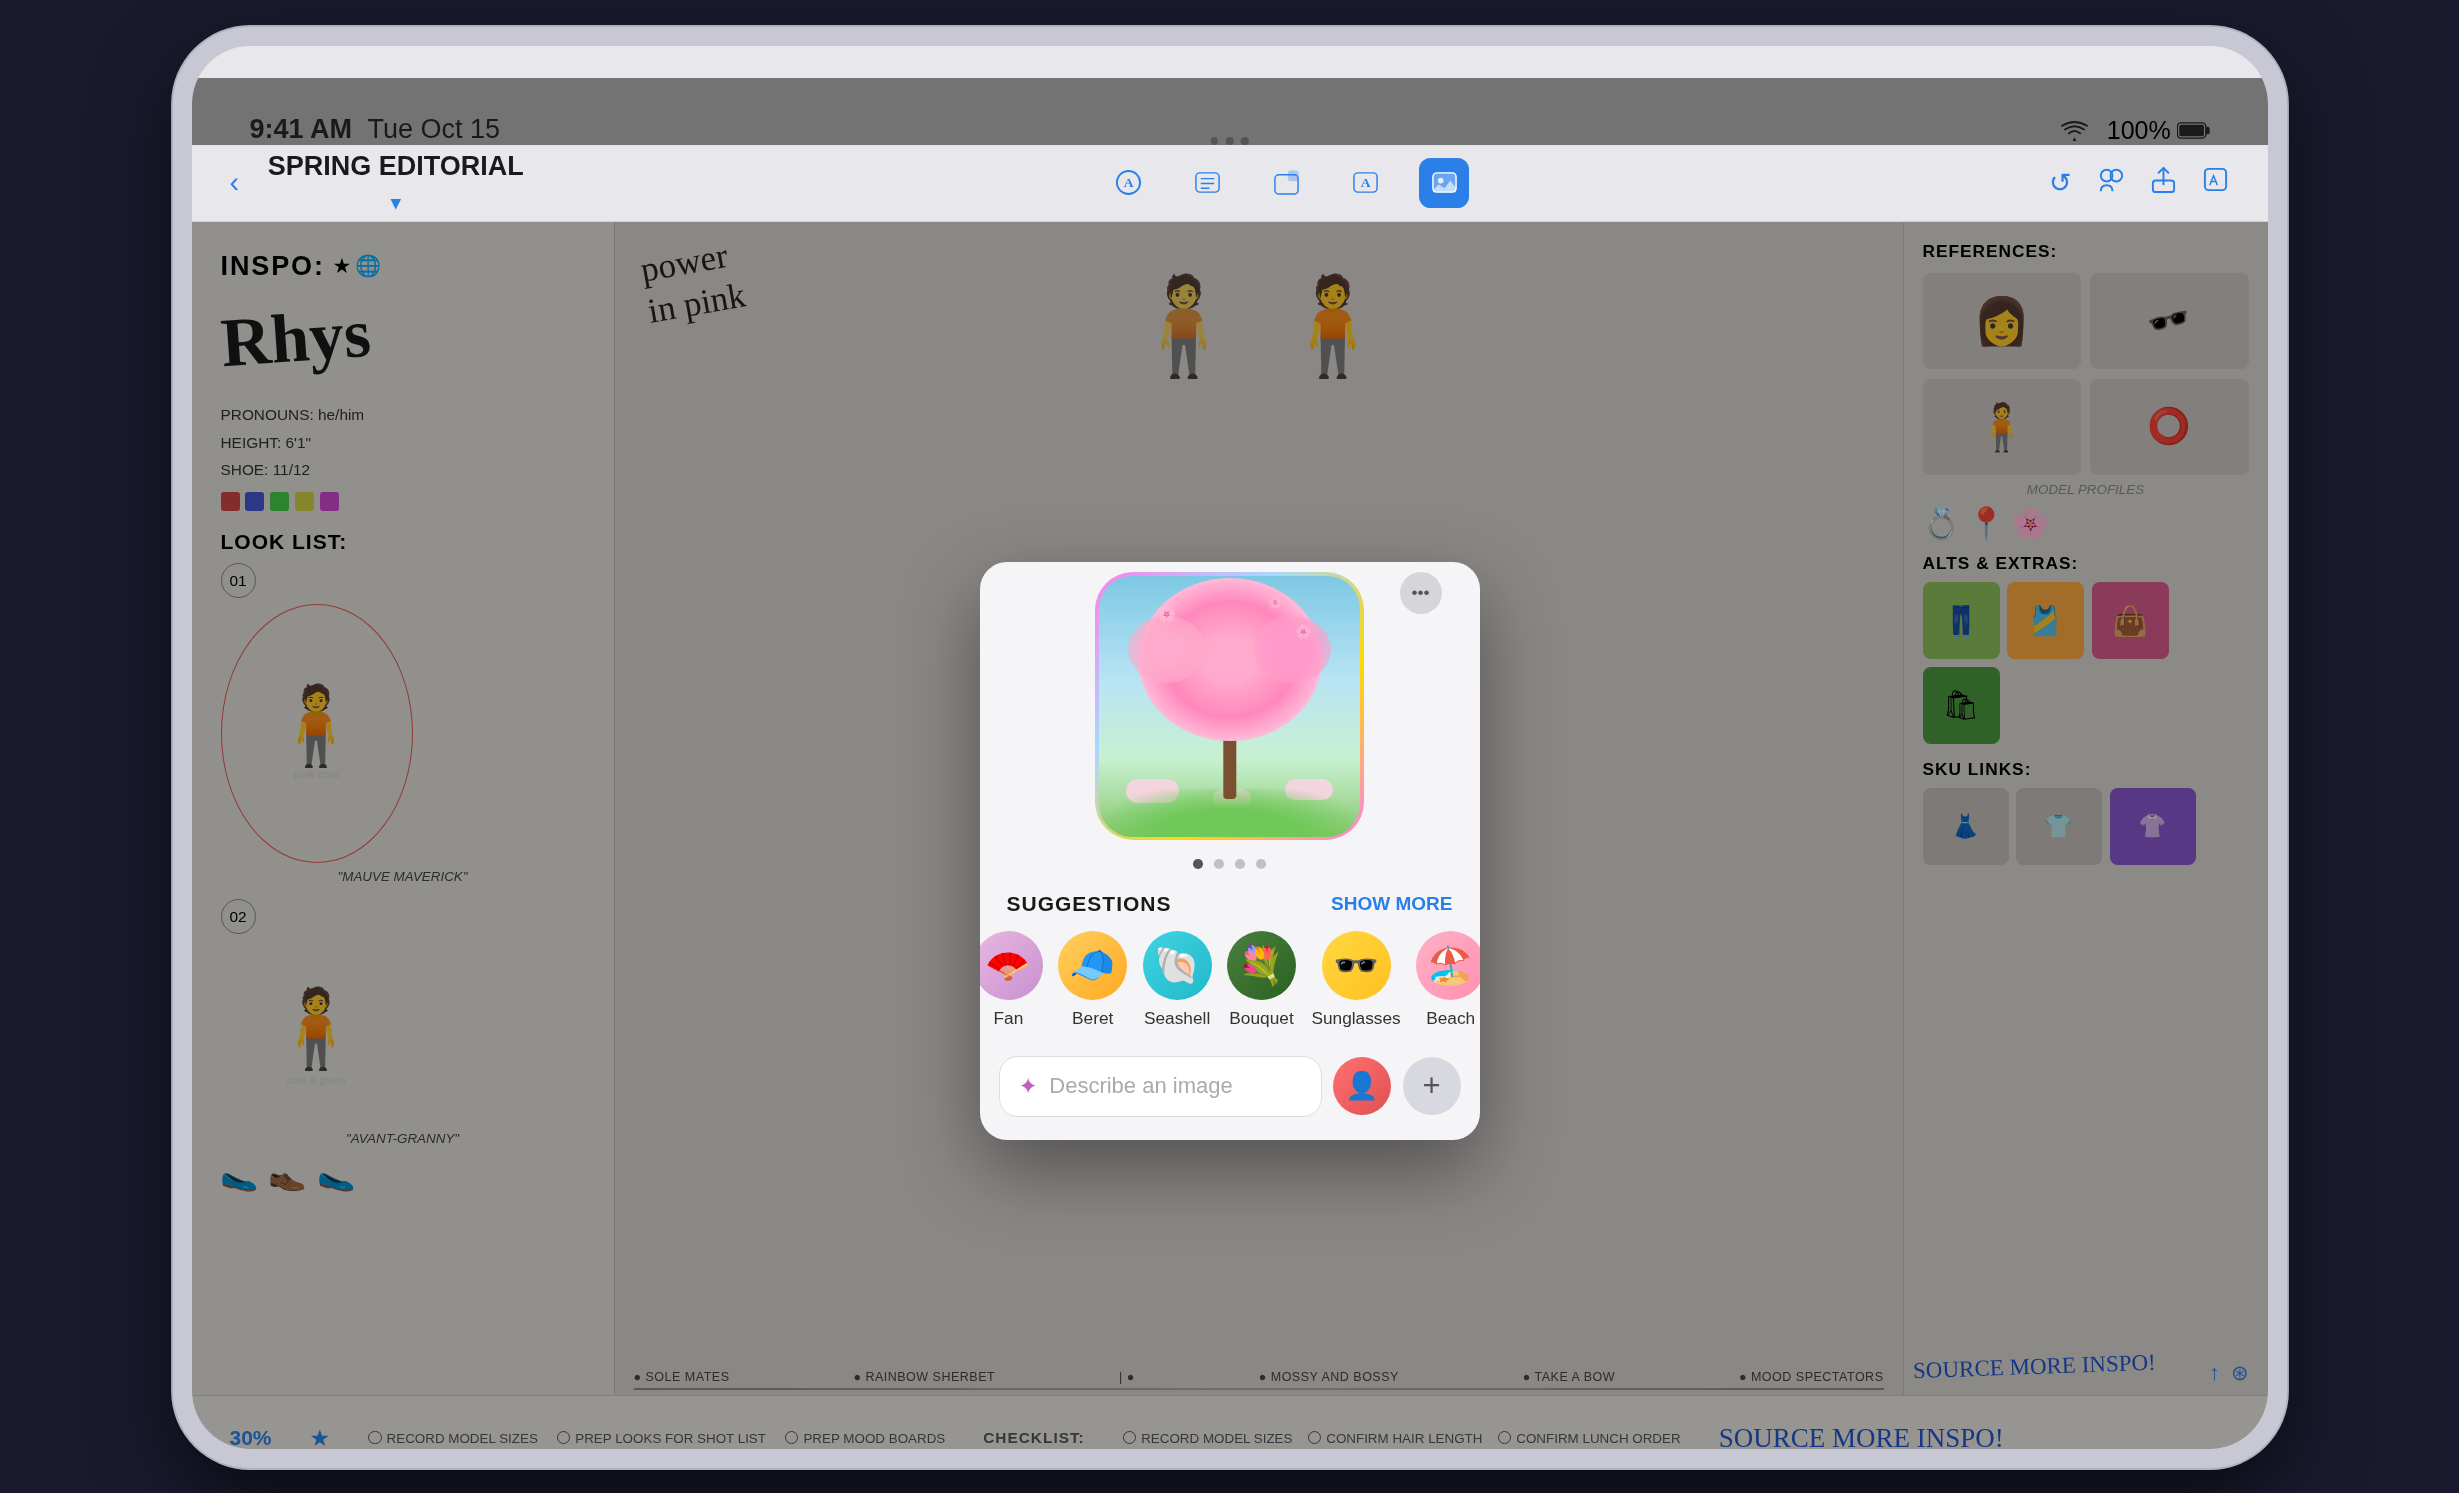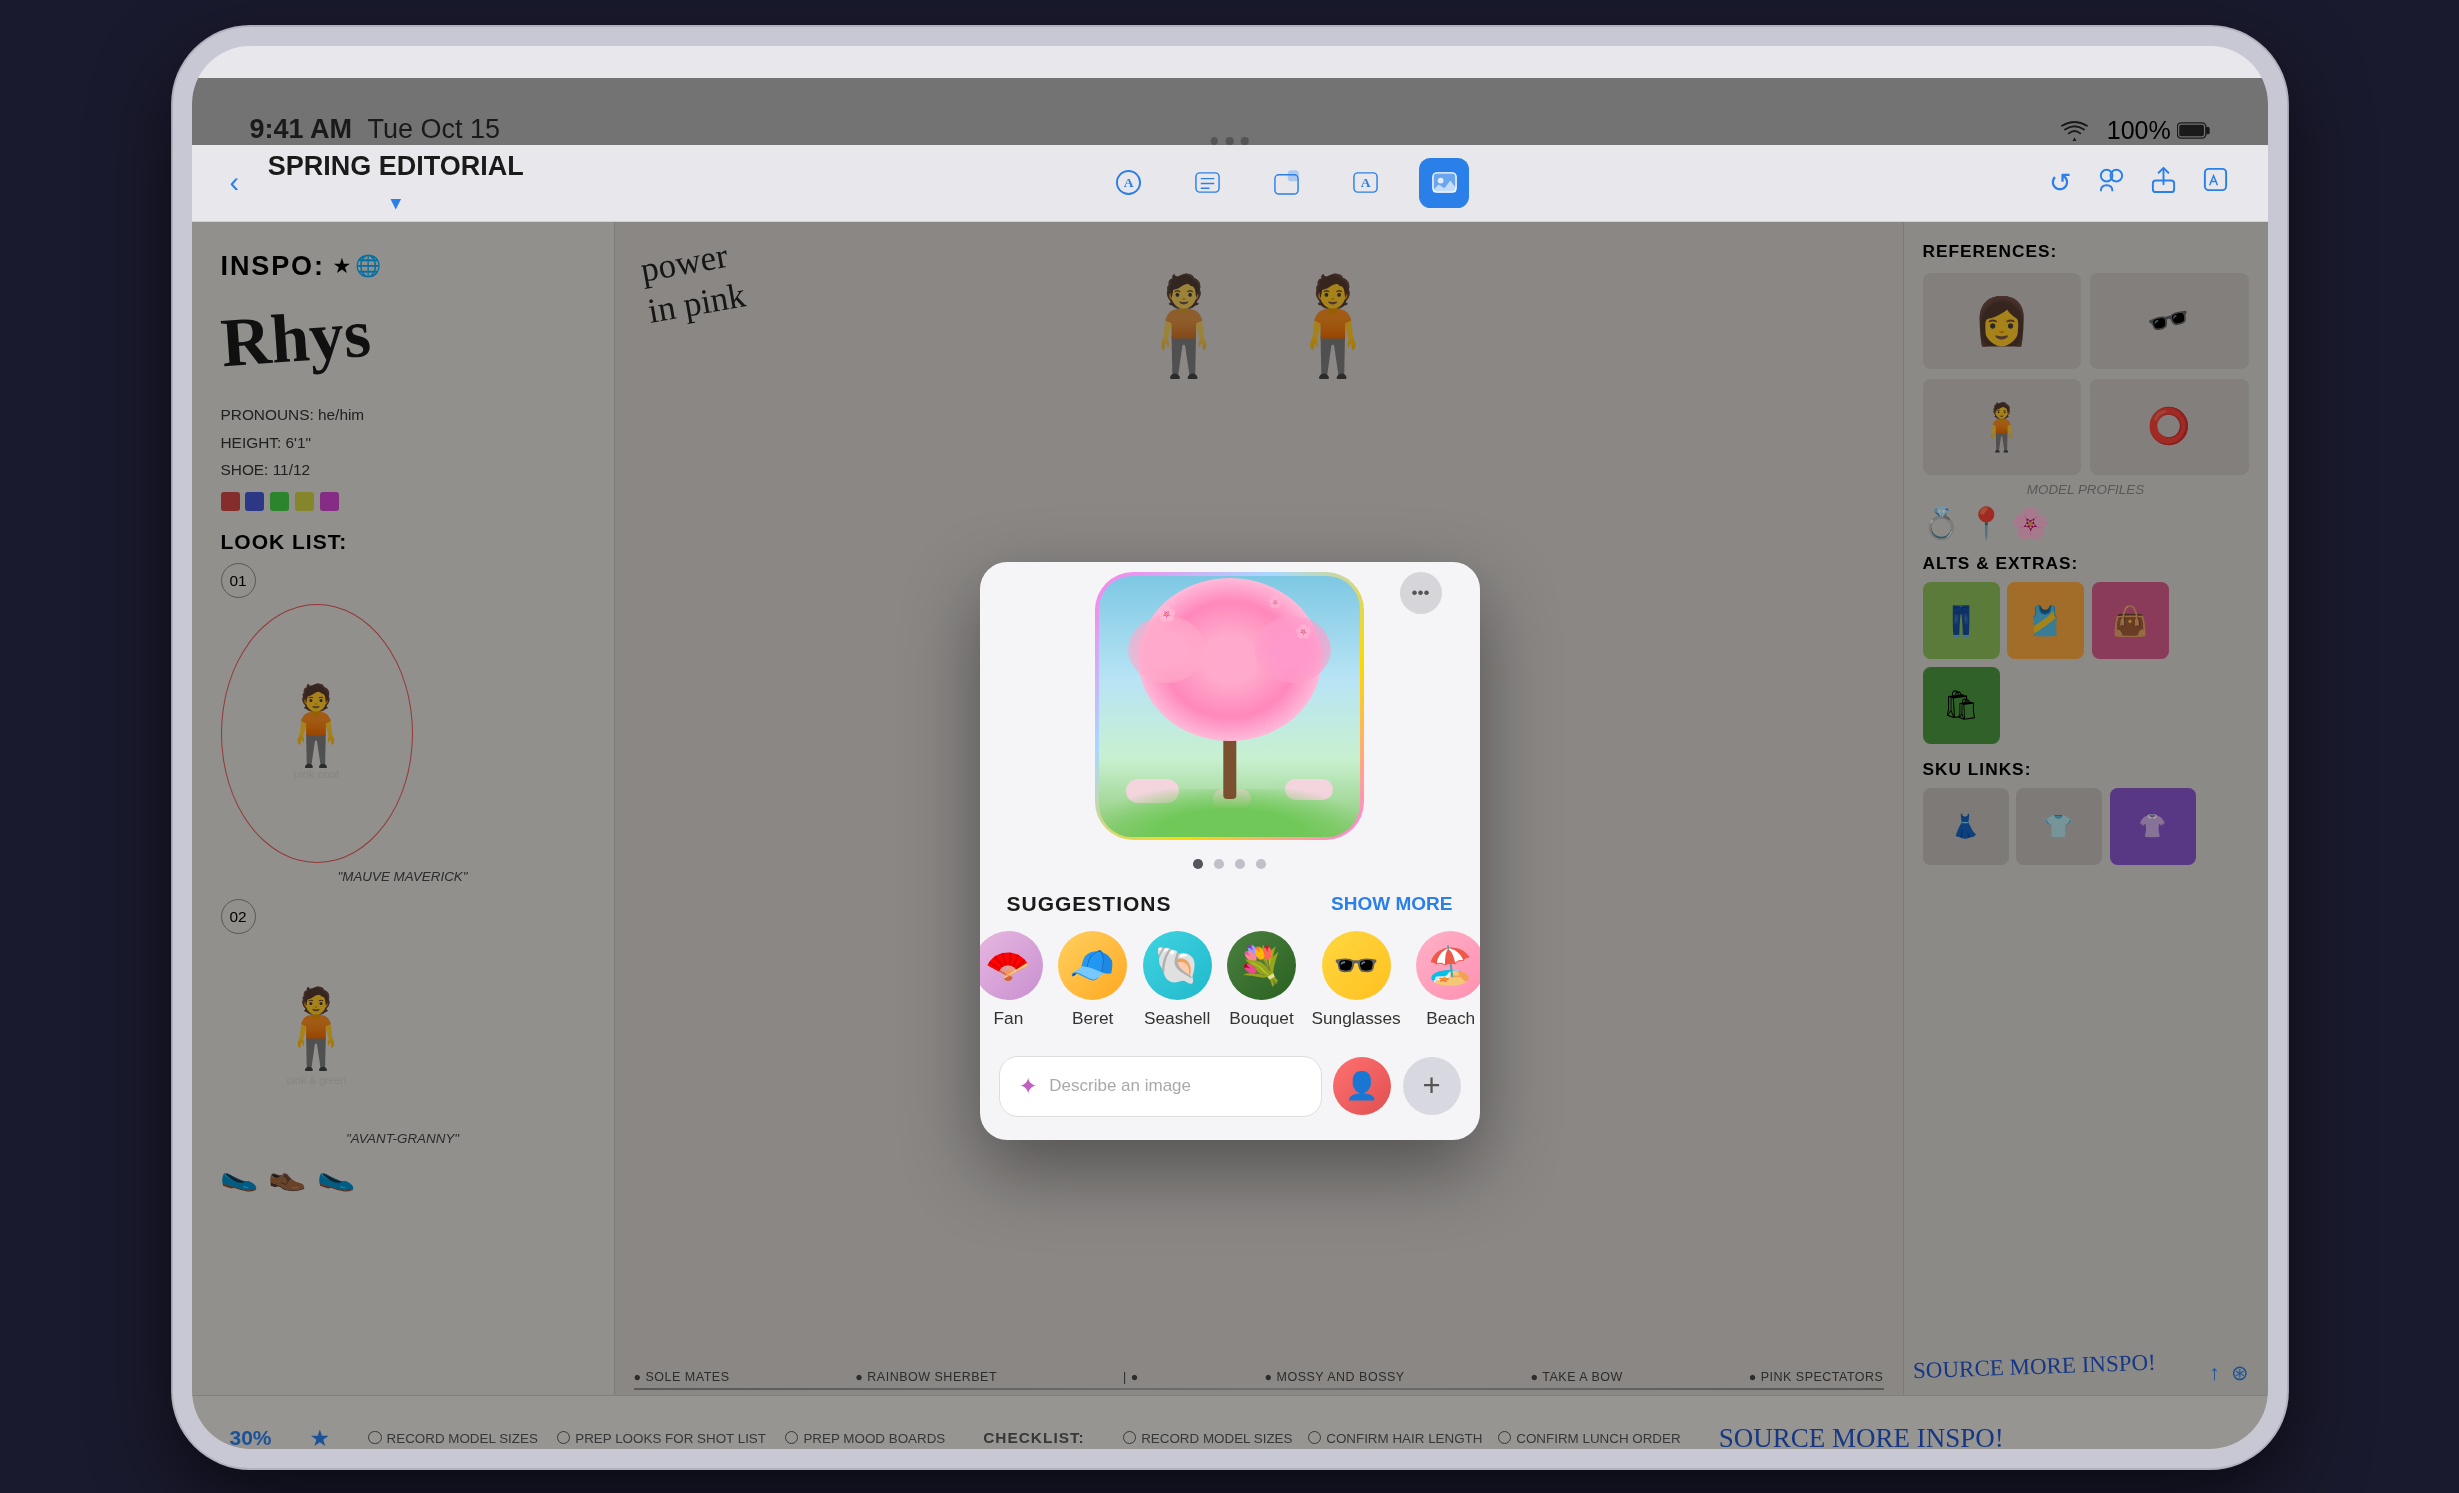--- a/index.html
+++ b/index.html
@@ -423,21 +423,21 @@
       padding: 0 19px;
       gap: 11.5px;
     }
 
     .describe-icon {
       font-size: 23px;
       color: #C060C0;
     }
 
     .describe-placeholder {
-      font-size: 17px;
+      font-size: 22px;
       color: #aaa;
     }
 
     .person-btn {
       width: 58px;
       height: 58px;
       border-radius: 50%;
       background: linear-gradient(135deg, #FF7070, #E05050);
       display: flex;
       align-items: center;
@@ -718,21 +718,21 @@
             <div style="font-size:96px;">🧍</div>
           </div>
 
           <div style="position:absolute; bottom:91px; left:0; right:0; padding:0 19px;">
             <div style="display:flex; justify-content:space-between; font-size:12.5px; color:#444; letter-spacing:0.5px; margin-bottom:3.8px;">
               <span>● SOLE MATES</span>
               <span>● RAINBOW SHERBET</span>
               <span>| ●</span>
               <span>● MOSSY AND BOSSY</span>
               <span>● TAKE A BOW</span>
-              <span>● PINK SPECTATORS</span>
+              <span>● MOOD SPECTATORS</span>
             </div>
             <div style="height:1.9px; background:linear-gradient(90deg, #888 0%, #aaa 50%, #888 100%);"></div>
           </div>
         </div>
 
         <div class="board-right">
           <div style="font-size:17.3px; font-weight:900; letter-spacing:1px; margin-bottom:11.5px;">REFERENCES:</div>
 
           <div class="ref-photos">
             <div class="ref-photo">

